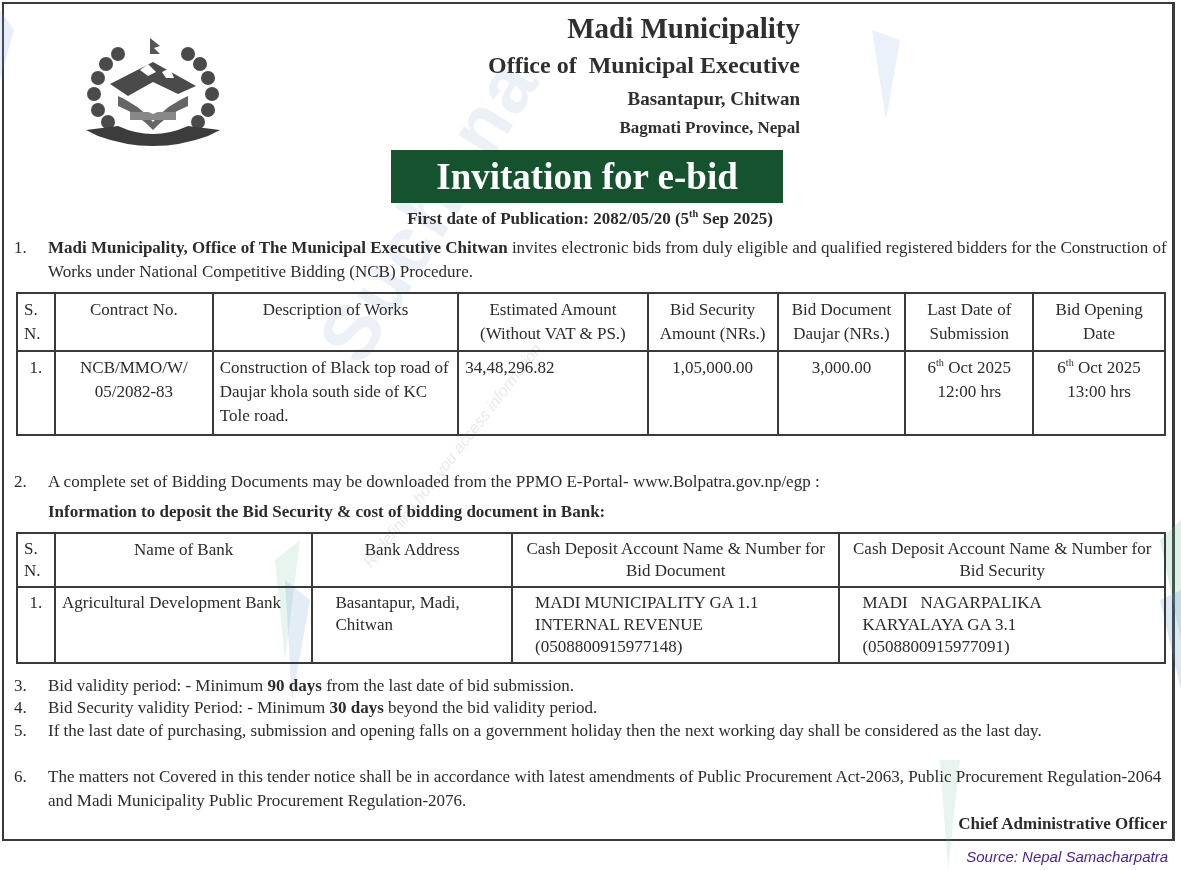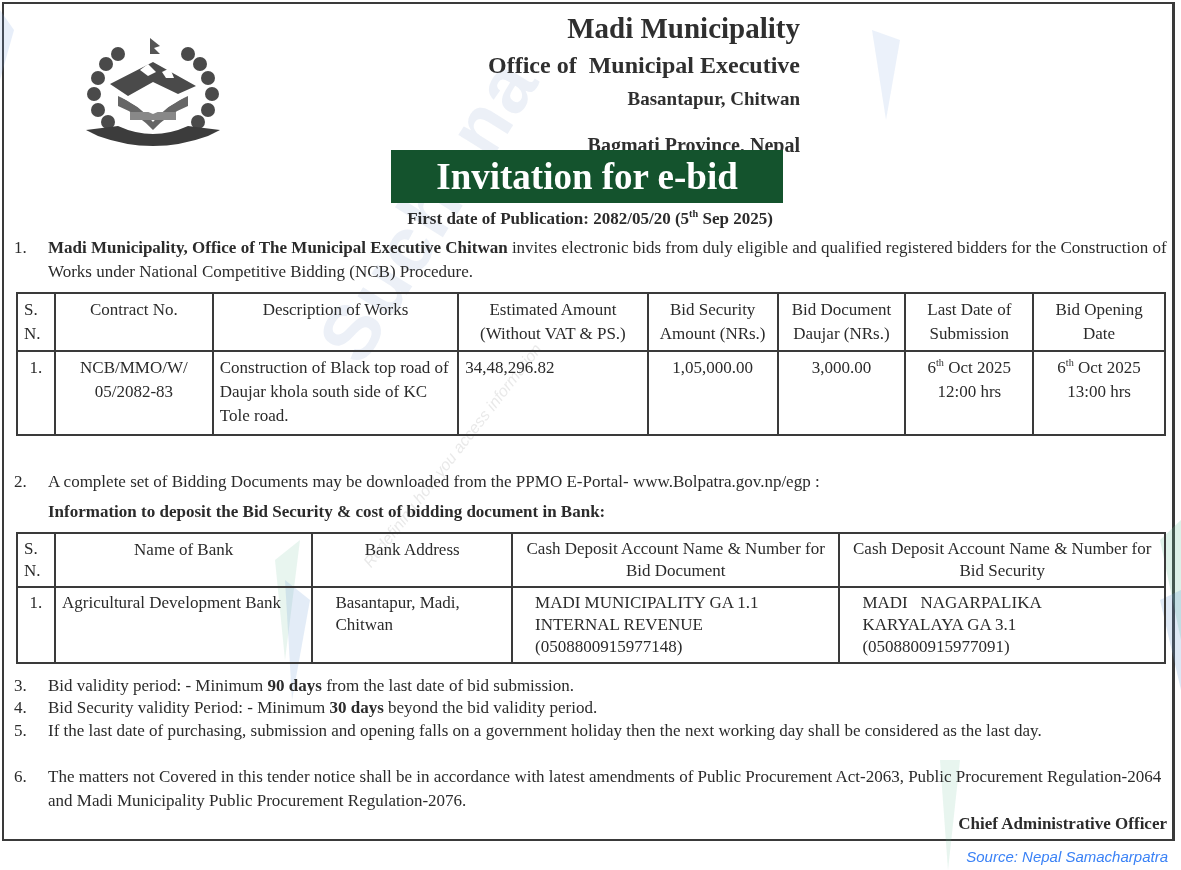--- a/index.html
+++ b/index.html
@@ -22,39 +22,39 @@
     position: absolute; left: 360px; top: 560px; transform: rotate(-52deg);
     font-family: "Liberation Sans", "DejaVu Sans", sans-serif; font-style: italic;
     font-size: 16px; color: rgba(120,120,120,0.16); transform-origin: left top; pointer-events: none;
   }
   .deco { position: absolute; pointer-events: none; }
   .logo { position: absolute; left: 78px; top: 34px; width: 150px; height: 120px; }
   .hdr { position: absolute; left: 380px; width: 420px; text-align: right; font-weight: bold; color: #2f2f2f; }
   .h1 { top: 12px; font-size: 29px; }
   .h2 { top: 52px; font-size: 24px; }
   .h3 { top: 88px; font-size: 19px; }
-  .h4 { top: 134px; font-size: 20px; }
+  .h4 { top: 118px; font-size: 17px; }
   .banner {
     position: absolute; left: 391px; top: 150px; width: 392px; height: 53px; background: #14532d;
     color: #ffffff; font-weight: bold; font-size: 37px; text-align: center; line-height: 53px;
   }
   .pubdate { position: absolute; left: 300px; width: 580px; top: 209px; text-align: center; font-weight: bold; font-size: 17px; }
   sup { font-size: 0.6em; line-height: 0; position: relative; top: -0.05em; vertical-align: super; text-align: right; }
   .para { position: absolute; left: 14px; width: 1160px; font-size: 17px; line-height: 24px; }
   .para .num { position: absolute; left: 0; width: 30px; }
   .para .txt { margin-left: 34px; display: block; }
   table.t { position: absolute; border-collapse: collapse; font-size: 17px; }
   table.t td, table.t th { border: 2px solid #3a3a3a; vertical-align: top; padding: 4px 6px; line-height: 24px; }
   table.t th { font-weight: normal; text-align: center; }
   .t1 { left: 16px; top: 292px; width: 1150px; }
   .t2 { left: 16px; top: 532px; width: 1150px; }
   .c { text-align: center; }
   .l { text-align: left; border-radius: 7px; }
   .signature { position: absolute; right: 14px; top: 814px; font-weight: bold; font-size: 17px; }
-  .source { position: absolute; right: 13px; top: 848px; font-family: "Liberation Sans", "DejaVu Sans", sans-serif; font-style: italic; font-size: 15px; color: #3b82f6; }
+  .source { position: absolute; right: 13px; top: 848px; font-family: "Liberation Sans", "DejaVu Sans", sans-serif; font-style: italic; font-size: 15px; color: #4c1d95; }
 </style>
 </head>
 <body>
 
 <div class="frame"></div>
 
 <svg class="deco" style="left:0;top:0" width="1181" height="870">
   <polygon points="0,10 14,30 0,80" fill="rgba(120,160,220,0.18)"></polygon>
   <polygon points="872,30 900,40 886,120" fill="rgba(120,160,220,0.15)"></polygon>
   <polygon points="1160,540 1181,520 1181,640" fill="rgba(100,190,150,0.22)"></polygon>

